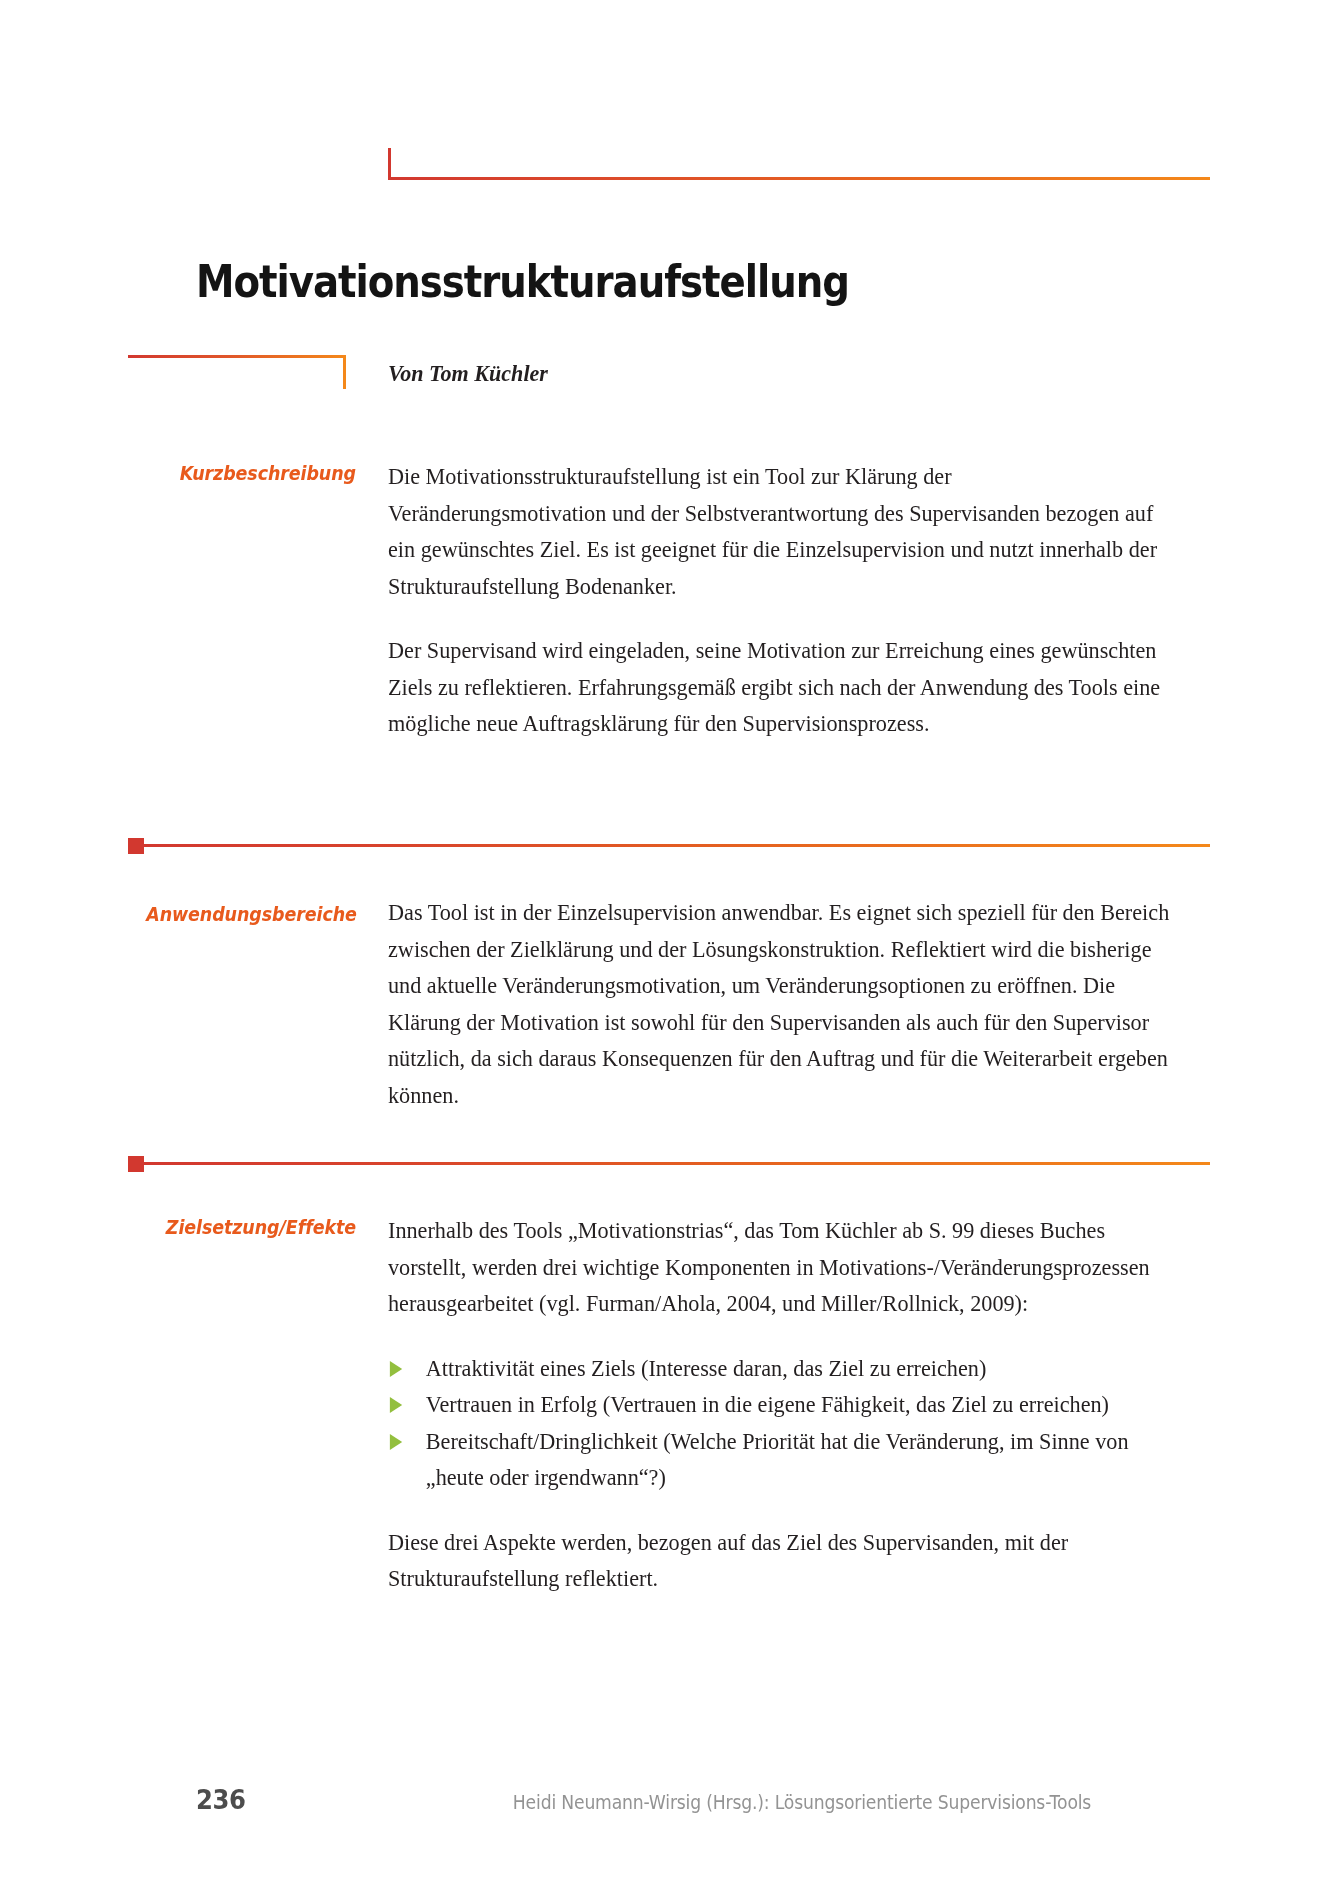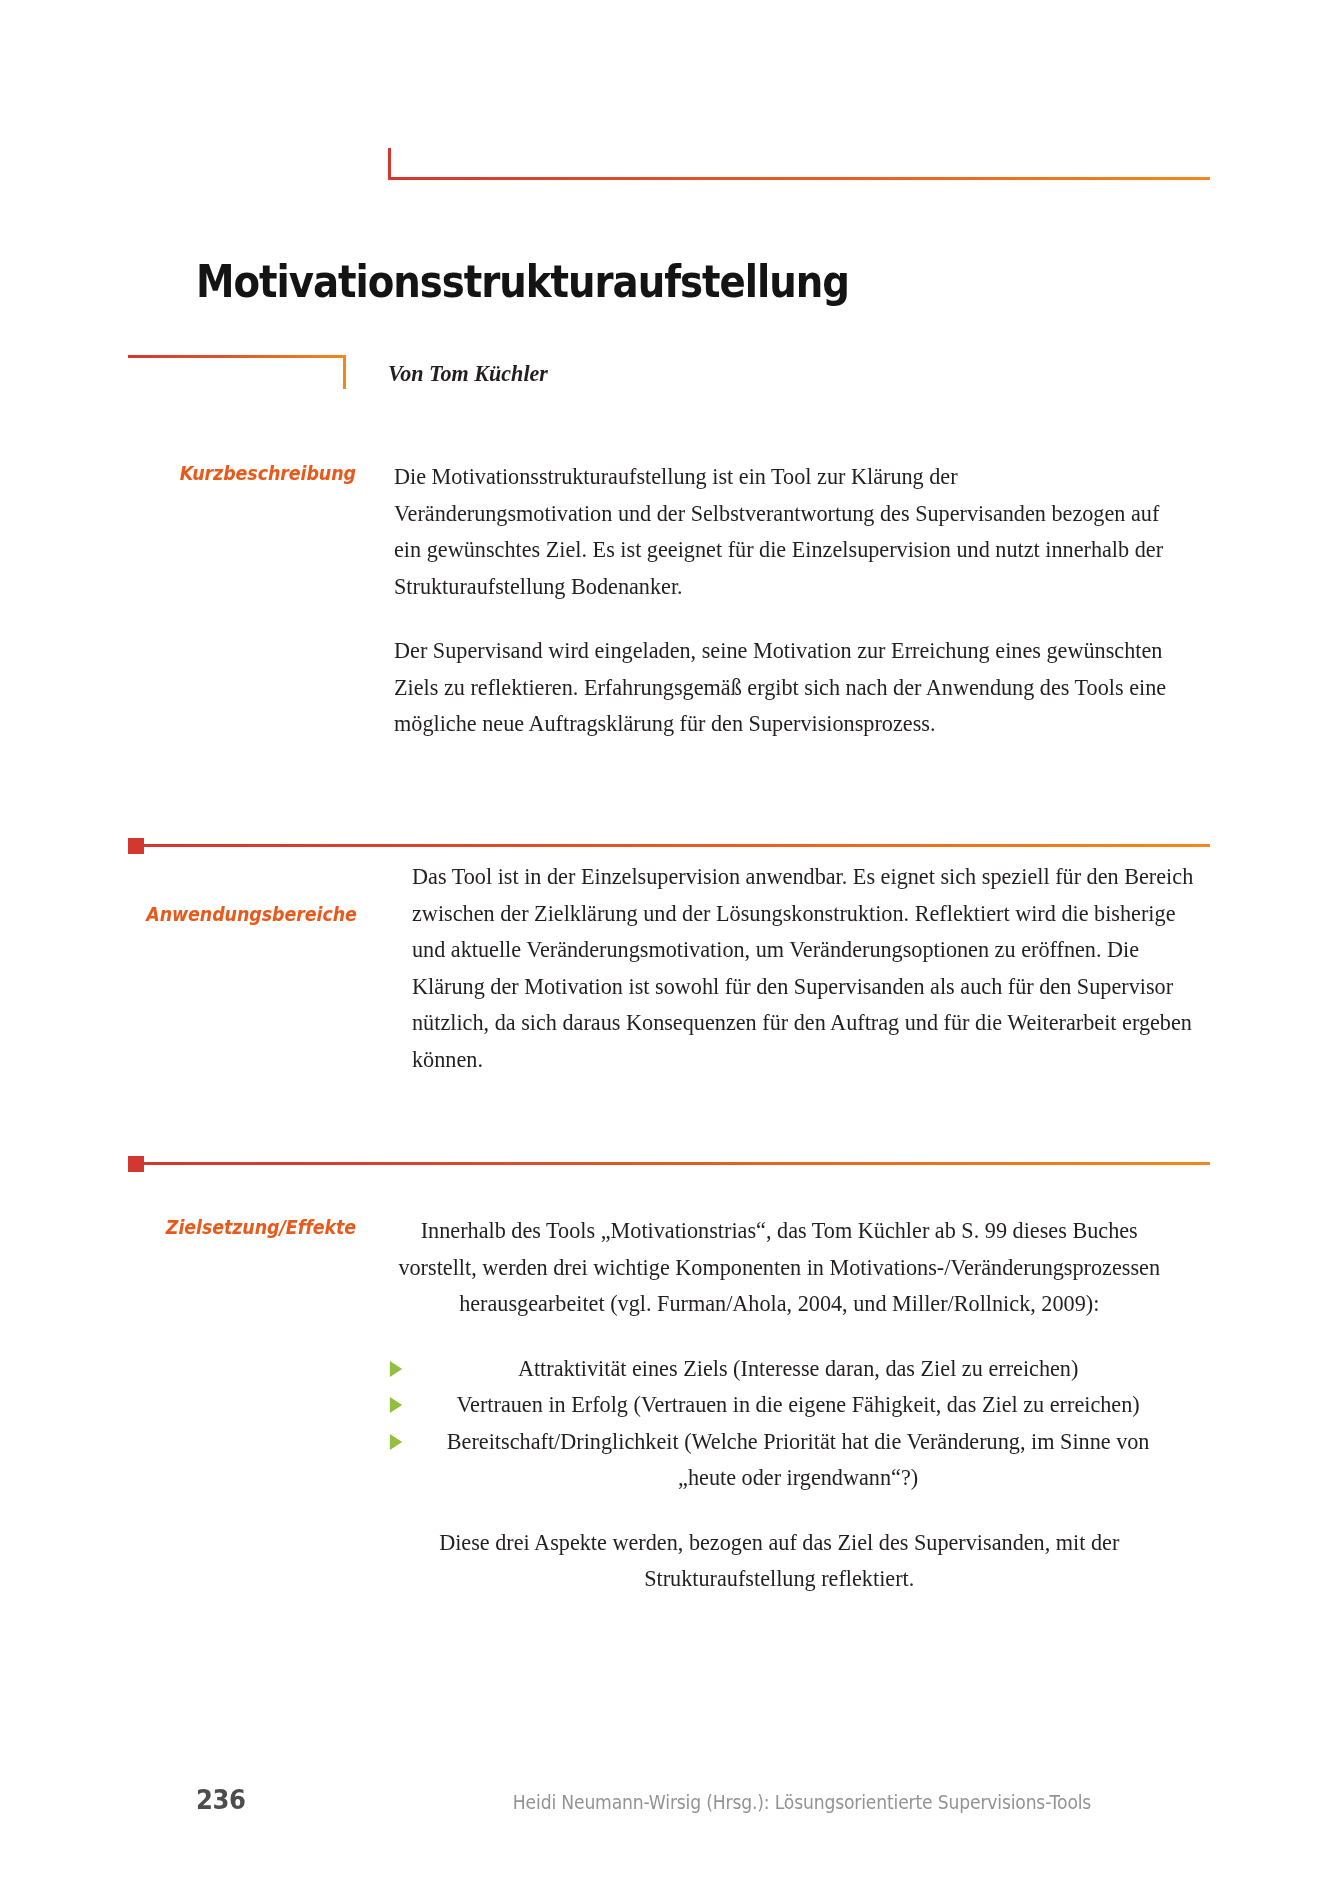--- a/index.html
+++ b/index.html
@@ -227,42 +227,42 @@
 
   <h1 class="page-title">Motivationsstrukturaufstellung</h1>
 
   <div class="author-rule">
     <div class="line"></div>
     <div class="tick"></div>
   </div>
   <div class="author">Von Tom Küchler</div>
 
   <div class="label" style="left:128px; top:462px;">Kurzbeschreibung</div>
-  <div class="body-col" style="top:458px;margin-left:6px;">
+  <div class="body-col" style="top:458px;">
     <p>Die Motivationsstrukturaufstellung ist ein Tool zur Klärung der Veränderungsmotivation und der Selbstverantwortung des Supervisanden bezogen auf ein gewünschtes Ziel. Es ist geeignet für die Einzelsupervision und nutzt innerhalb der Strukturaufstellung Bodenanker.</p>
     <p>Der Supervisand wird eingeladen, seine Motivation zur Erreichung eines gewünschten Ziels zu reflektieren. Erfahrungsgemäß ergibt sich nach der Anwendung des Tools eine mögliche neue Auftragsklärung für den Supervisionsprozess.</p>
   </div>
 
   <div class="section-divider" style="top:838px;">
     <div class="sq"></div>
     <div class="line"></div>
   </div>
 
   <div class="label" style="left:128px; top:903px;">Anwendungsbereiche</div>
-  <div class="body-col" style="top:858px;margin-left:24px;">
+  <div class="body-col" style="top:894px;">
     <p>Das Tool ist in der Einzelsupervision anwendbar. Es eignet sich speziell für den Bereich zwischen der Zielklärung und der Lösungskonstruktion. Reflektiert wird die bisherige und aktuelle Veränderungsmotivation, um Veränderungsoptionen zu eröffnen. Die Klärung der Motivation ist sowohl für den Supervisanden als auch für den Supervisor nützlich, da sich daraus Konsequenzen für den Auftrag und für die Weiterarbeit ergeben können.</p>
   </div>
 
   <div class="section-divider" style="top:1156px;">
     <div class="sq"></div>
     <div class="line"></div>
   </div>
 
   <div class="label" style="left:128px; top:1216px;">Zielsetzung/Effekte</div>
-  <div class="body-col" style="top:1212px;text-align:center;">
+  <div class="body-col" style="top:1212px;">
     <p>Innerhalb des Tools „Motivationstrias“, das Tom Küchler ab S. 99 dieses Buches vorstellt, werden drei wichtige Komponenten in Motivations-/Veränderungsprozessen herausgearbeitet (vgl. Furman/Ahola, 2004, und Miller/Rollnick, 2009):</p>
     <ul class="bullets">
       <li>
         <span class="bullet-icon"></span>
         <span>Attraktivität eines Ziels (Interesse daran, das Ziel zu erreichen)</span>
       </li>
       <li>
         <span class="bullet-icon"></span>
         <span>Vertrauen in Erfolg (Vertrauen in die eigene Fähigkeit, das Ziel zu erreichen)</span>
       </li>

